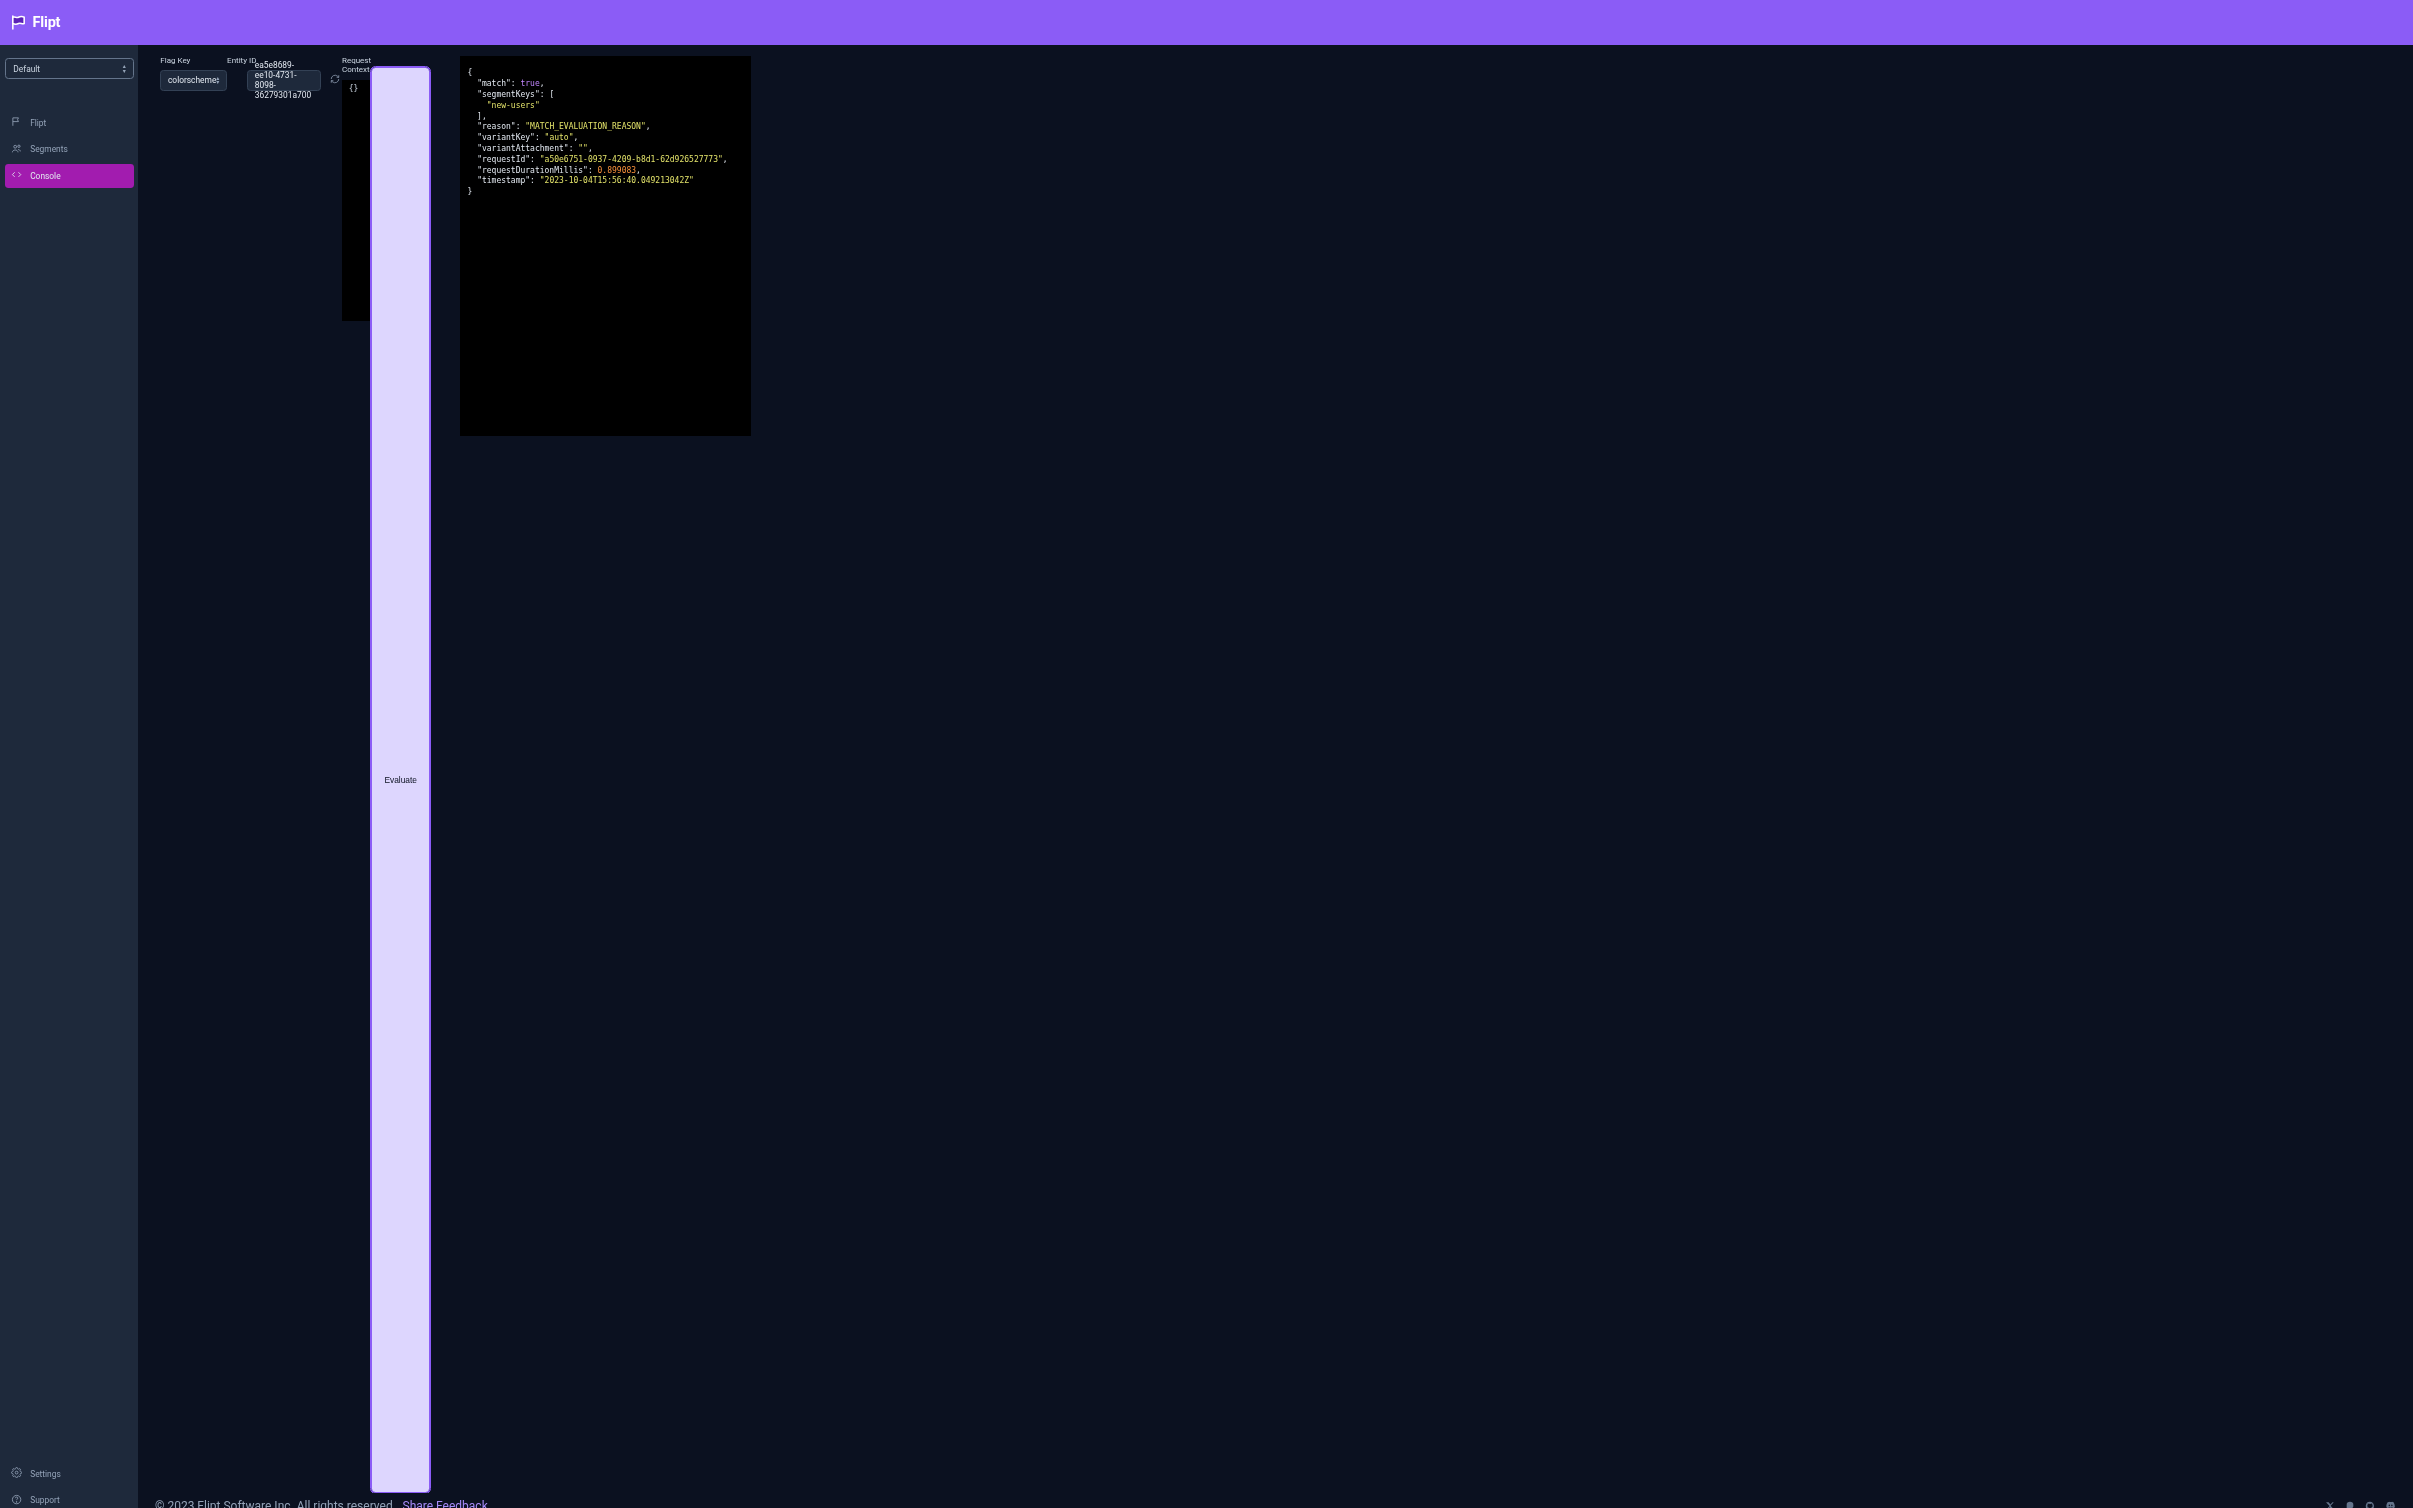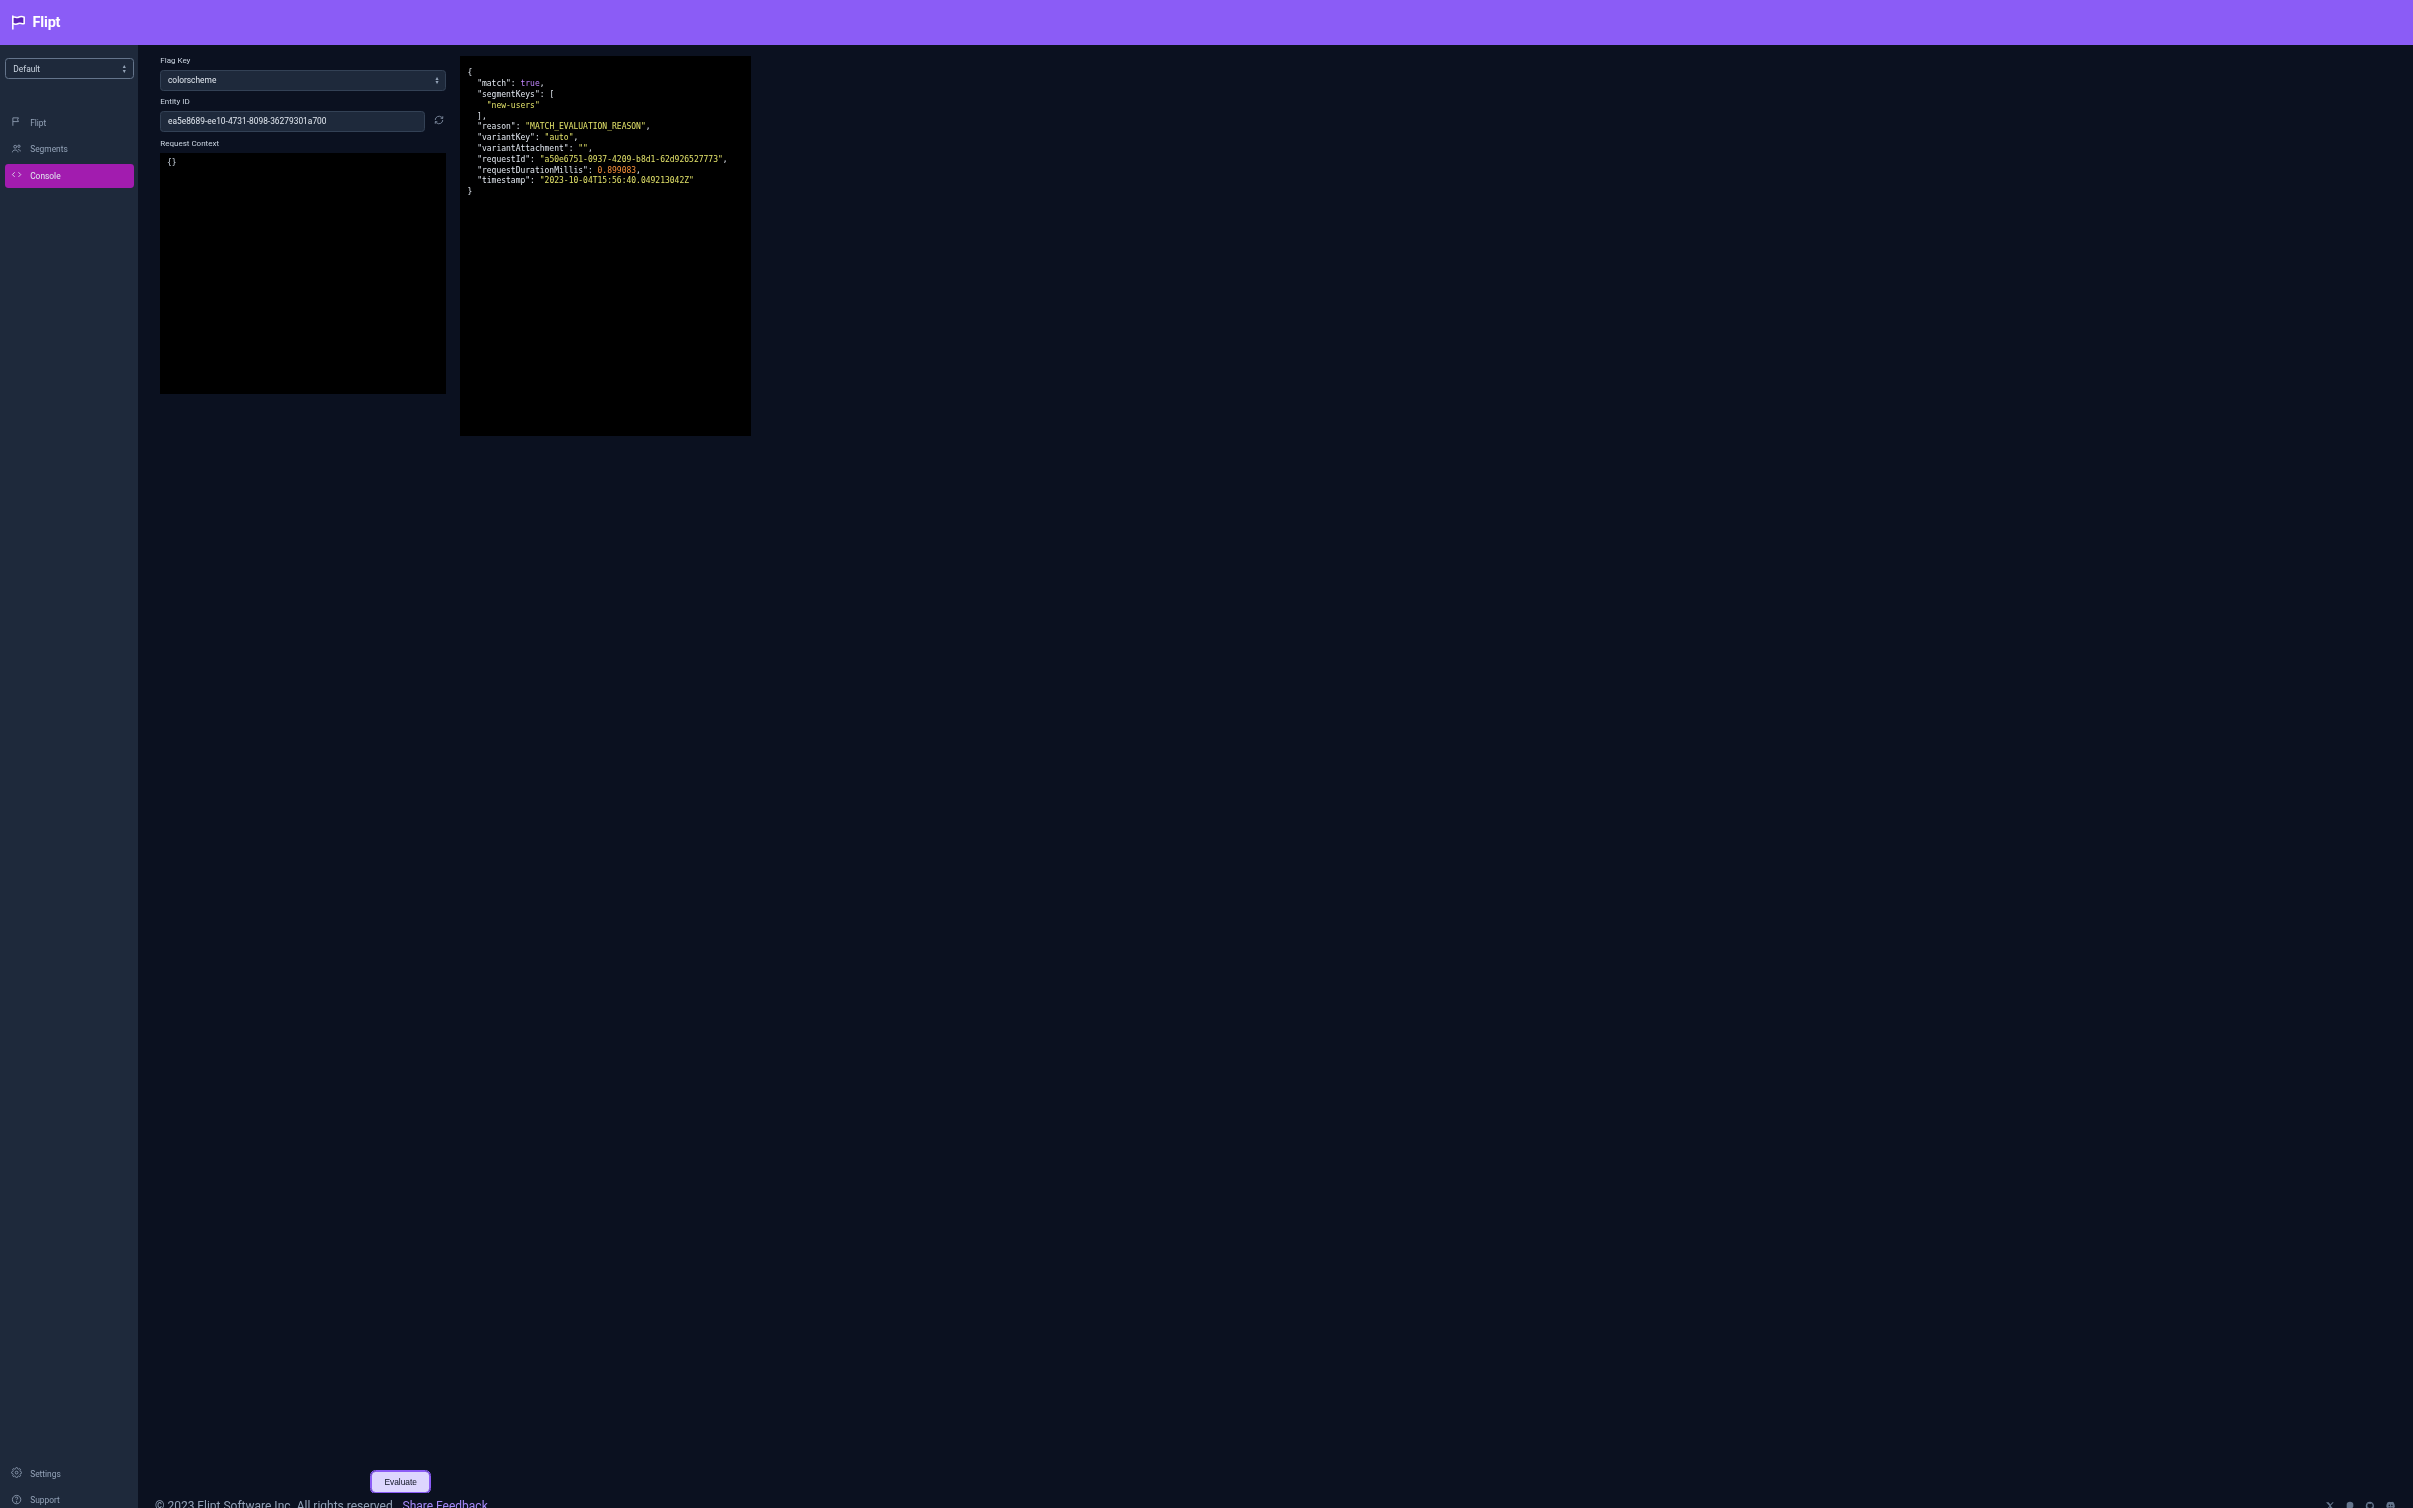--- a/index.html
+++ b/index.html
@@ -95,21 +95,21 @@
   .content {
     flex: 1;
     display: flex;
     gap: 13.4px;
     padding: 11.2px 22.3px 0 22.3px;
     overflow: hidden;
   }
   .col-left {
     width: 286px;
     display: flex;
-    flex-direction: column;
+    flex-direction: row;
   }
   .col-right {
     flex: 1;
     max-width: 291px;
   }
 
   .field { margin-bottom: 6.7px; }
   .field-label {
     font-size: 8px;
     color: #cbd5e1;
@@ -123,21 +123,21 @@
     border: 0.6px solid #334155;
     border-radius: 3.4px;
     color: #e2e8f0;
     font-size: 8.4px;
     padding: 0 6.7px;
     display: flex;
     align-items: center;
     justify-content: space-between;
   }
   .entity-row { display:flex; align-items:center; gap:6.7px; }
-  .entity-row .text-input { flex:1; width:auto; max-width: 268px; }
+  .entity-row .text-input { flex:1; width:auto; max-width: 268px; margin-left: 20px; }
   .refresh-icon { color:#94a3b8; cursor:pointer; padding:2.2px; }
 
   .code-area {
     background: #000;
     border-radius: 0;
     font-family: ui-monospace, "SF Mono", Menlo, Consolas, monospace;
     font-size: 8px;
     color: #cbd5e1;
     padding: 4.5px 6.7px;
     white-space: pre;

